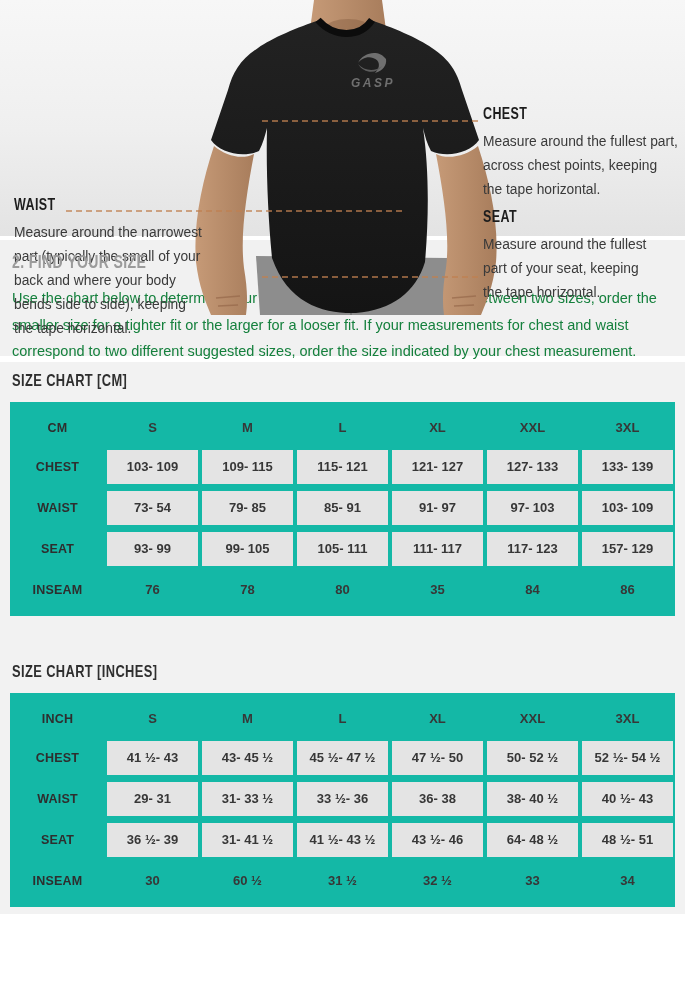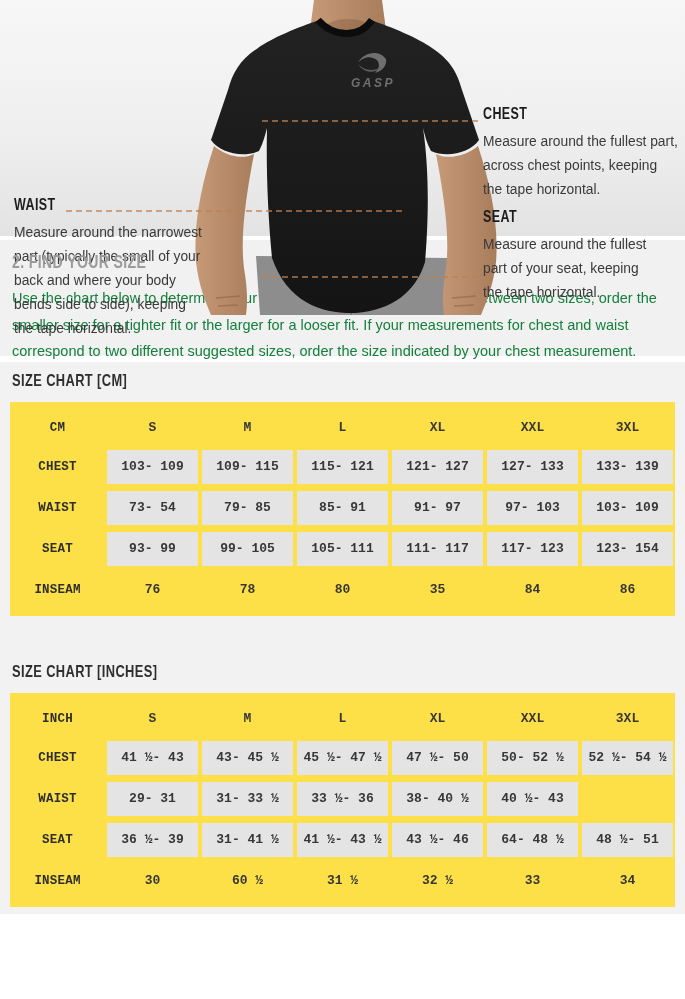--- a/index.html
+++ b/index.html
@@ -51,23 +51,22 @@
 
   
   .charts { background:#f2f2f2; height:552px; padding:7px 10px 0 10px; }
   .charts h3 {
     font-size:16.5px; font-weight:bold; color:#2f2f2f;
     letter-spacing:.5px; transform:scaleX(.78); transform-origin:0 50%;
     white-space:nowrap; margin-left:2px; line-height:22px;
   }
   .charts h3.second { margin-top:44px; }
   .size-table {
-    margin-top:11px; width:665px; background:#fde047;
+    margin-top:11px; width:665px; background:#14b8a6;
     padding:7px 0 6px 0;
-    font-family:Liberation Mono, monospace;
   }
   .trow {
     display:grid; grid-template-columns:repeat(7,1fr);
     align-items:center; height:41px;
   }
   .trow.header { height:37px; }
   .tcell { text-align:center; font-size:13px; font-weight:700; color:#373737; }
   .tcell.rowlabel { font-size:12.5px; color:#2e2e2e; letter-spacing:.2px; }
   .tcell .box {
     background:#e4e4e4; margin:0 2px; height:34px;
@@ -233,21 +232,21 @@
           <div class="tcell">
             <div class="box">105- 111</div>
           </div>
           <div class="tcell">
             <div class="box">111- 117</div>
           </div>
           <div class="tcell">
             <div class="box">117- 123</div>
           </div>
           <div class="tcell">
-            <div class="box">123- 154</div>
+            <div class="box">157- 129</div>
           </div>
         </div>
         <div class="trow">
           <div class="tcell rowlabel">INSEAM</div>
           <div class="tcell">76</div>
           <div class="tcell">78</div>
           <div class="tcell">80</div>
           <div class="tcell">35</div>
           <div class="tcell">84</div>
           <div class="tcell">86</div>
@@ -291,20 +290,23 @@
           <div class="tcell">
             <div class="box">29- 31</div>
           </div>
           <div class="tcell">
             <div class="box">31- 33 ½</div>
           </div>
           <div class="tcell">
             <div class="box">33 ½- 36</div>
           </div>
           <div class="tcell">
+            <div class="box">36- 38</div>
+          </div>
+          <div class="tcell">
             <div class="box">38- 40 ½</div>
           </div>
           <div class="tcell">
             <div class="box">40 ½- 43</div>
           </div>
         </div>
         <div class="trow">
           <div class="tcell rowlabel">SEAT</div>
           <div class="tcell">
             <div class="box">36 ½- 39</div>

